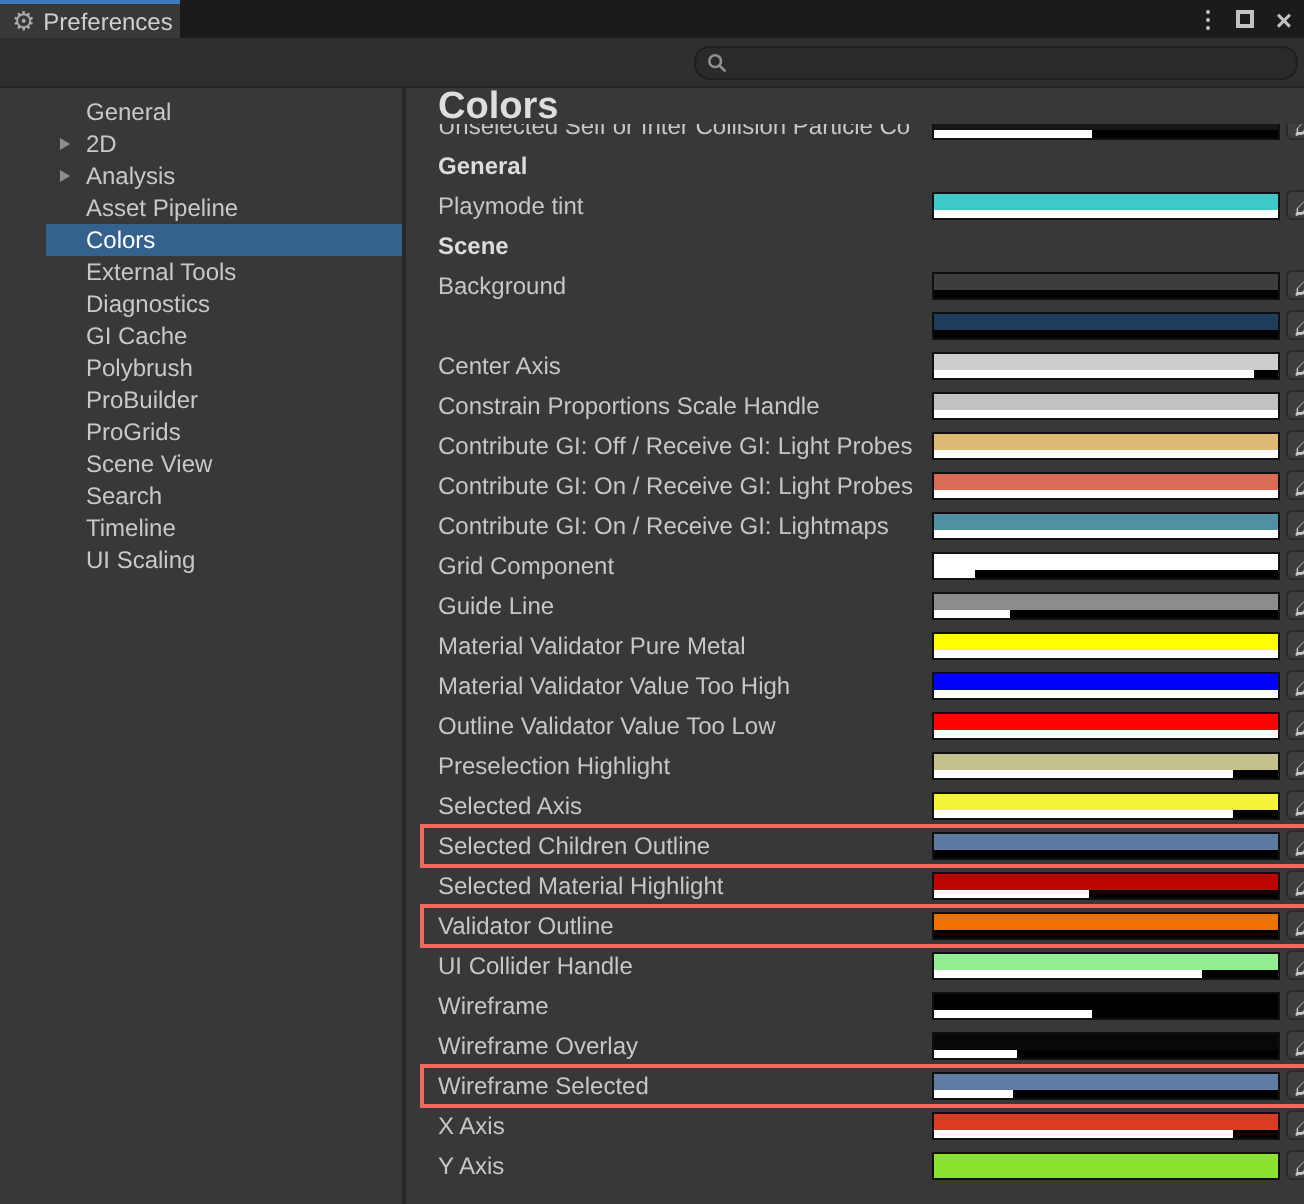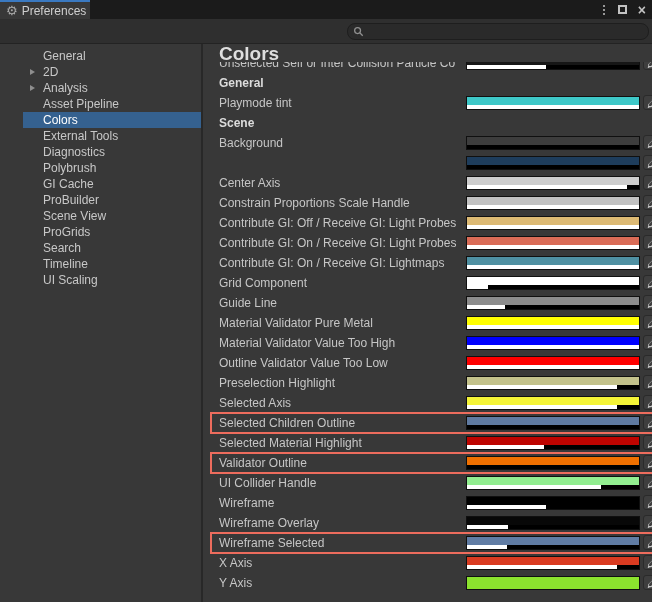--- a/index.html
+++ b/index.html
@@ -136,41 +136,41 @@
     <span class="slabel">External Tools</span>
   </div>
 
   <div class="sitem">
     
     <span class="slabel">Diagnostics</span>
   </div>
 
   <div class="sitem">
     
+    <span class="slabel">GI Cache</span>
+  </div>
+
+  <div class="sitem">
+    
     <span class="slabel">Polybrush</span>
   </div>
 
   <div class="sitem">
     
-    <span class="slabel">GI Cache</span>
-  </div>
-
-  <div class="sitem">
-    
     <span class="slabel">ProBuilder</span>
   </div>
 
   <div class="sitem">
     
+    <span class="slabel">ProGrids</span>
+  </div>
+
+  <div class="sitem">
+    
     <span class="slabel">Scene View</span>
-  </div>
-
-  <div class="sitem">
-    
-    <span class="slabel">ProGrids</span>
   </div>
 
   <div class="sitem">
     
     <span class="slabel">Search</span>
   </div>
 
   <div class="sitem">
     
     <span class="slabel">Timeline</span>

